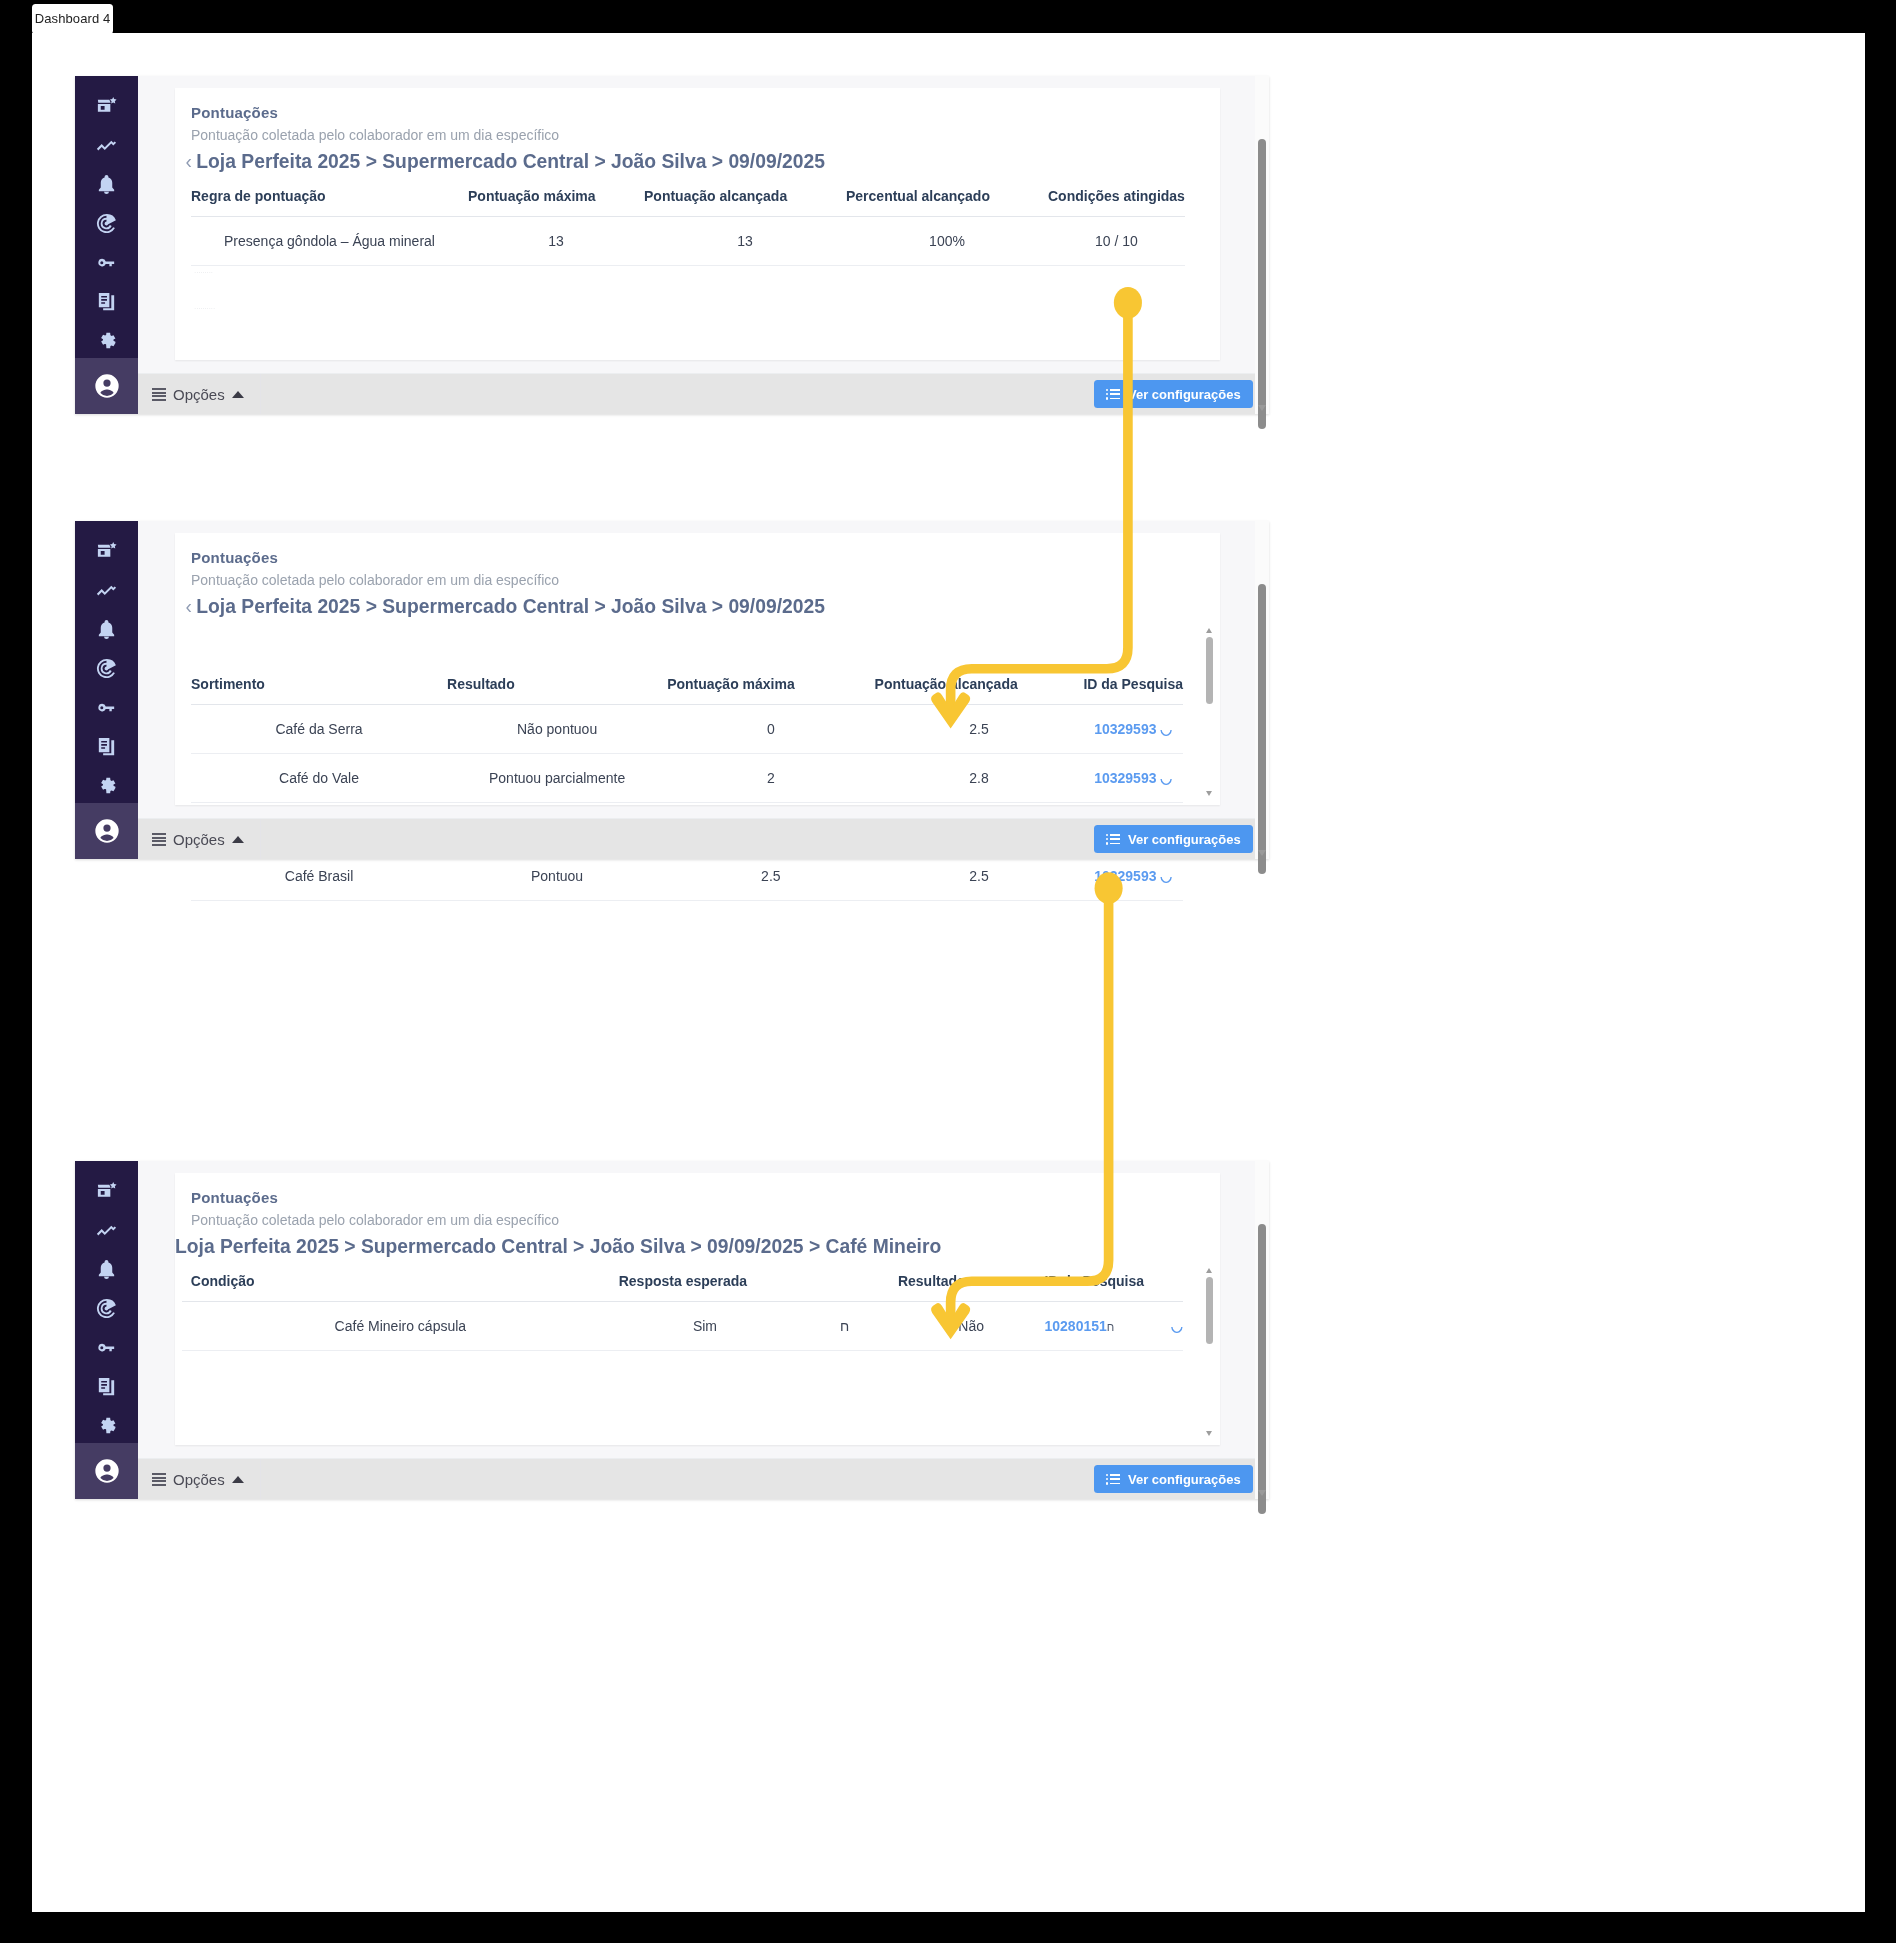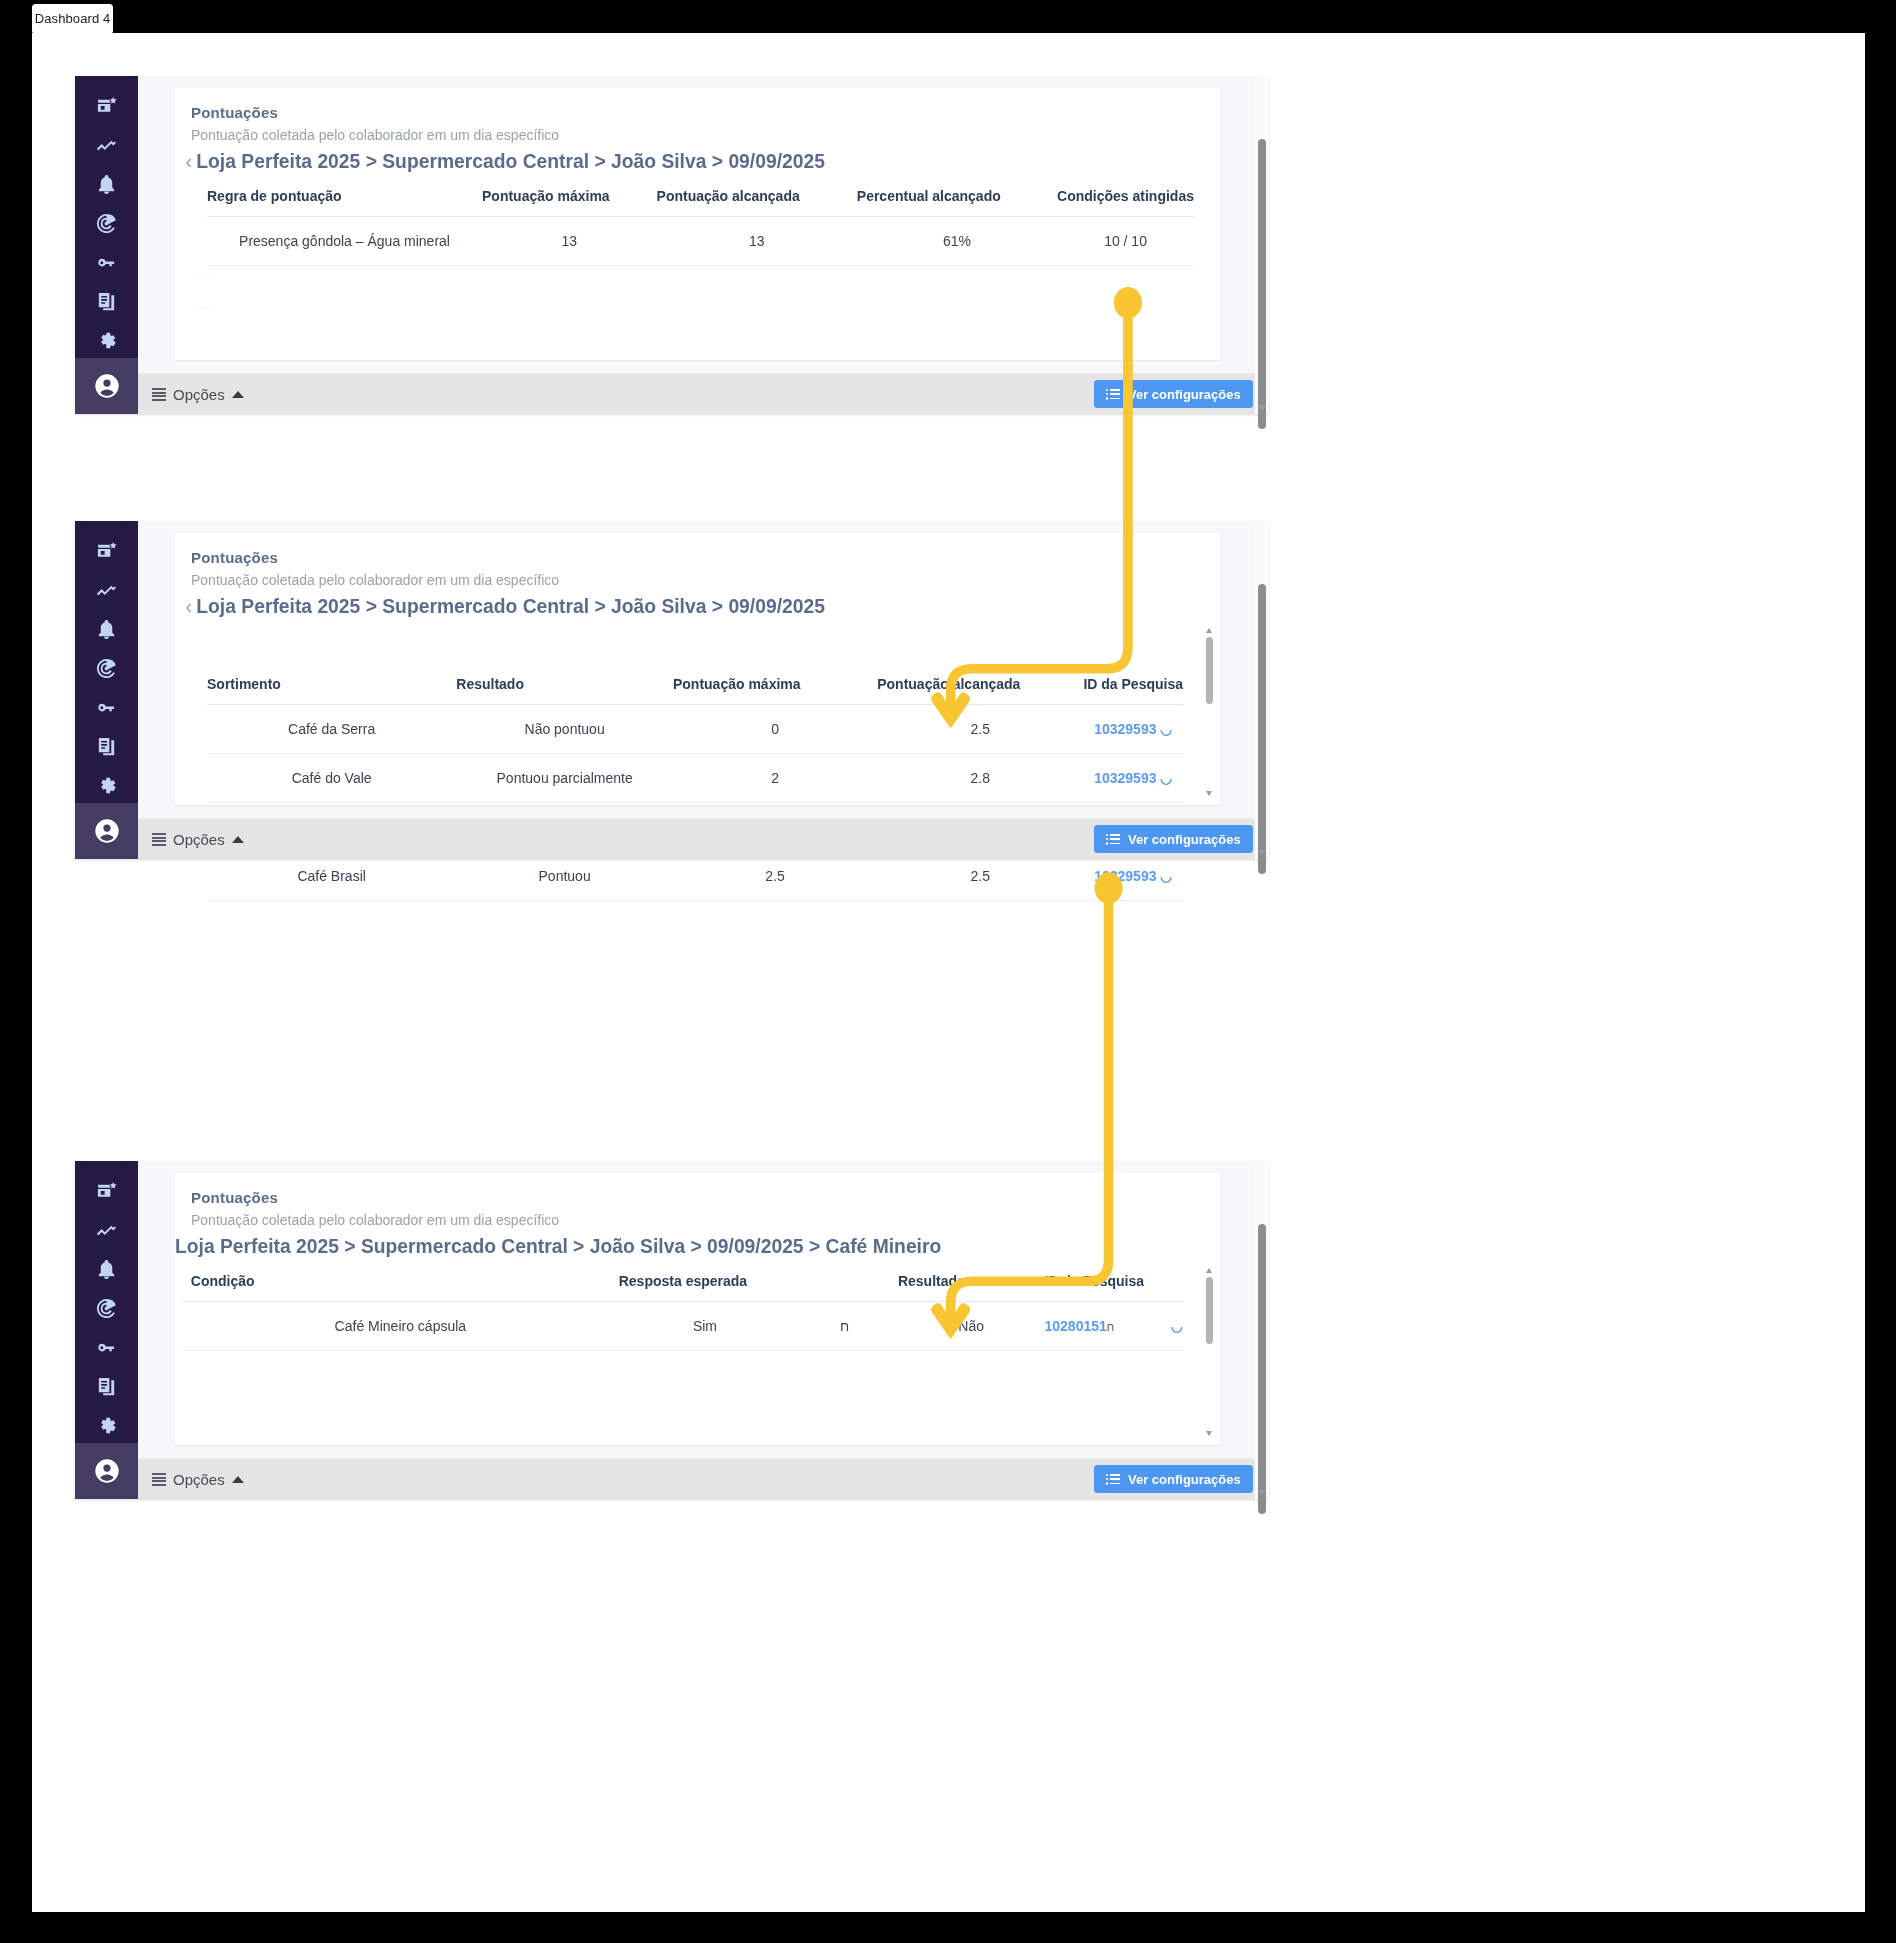--- a/index.html
+++ b/index.html
@@ -21,21 +21,21 @@
   .sb-acct svg{width:28px;height:28px;fill:#fff;}
 
   .content{position:absolute;left:63px;top:0;right:0;bottom:0;background:#f7f7f9;}
   .card{position:absolute;left:37px;top:12.3px;right:49px;bottom:54px;background:#fff;box-shadow:0 0.9px 1.8px rgba(0,0,0,.07);}
 
   .ttl{position:absolute;left:16px;top:16px;font-size:15px;font-weight:bold;color:#5b6b8c;letter-spacing:0.2px;}
   .sub{position:absolute;left:16px;top:39px;font-size:14px;color:#9aa2ae;}
   .crumb{position:absolute;left:10.5px;top:63px;font-size:19.3px;font-weight:bold;color:#5b6b8c;white-space:nowrap;}
   .crumb .chev{color:#8f9bb3;font-weight:normal;margin-right:4.4px;}
 
-  table.tbl{position:absolute;left:32px;right:26px;border-collapse:collapse;table-layout:fixed;}
+  table.tbl{position:absolute;left:16px;right:26px;border-collapse:collapse;table-layout:fixed;}
   table.tbl th{font-size:14px;font-weight:bold;color:#2c3e58;text-align:left;padding:0 0 11.4px 0;
     border-bottom:0.9px solid #e3e6eb;white-space:nowrap;}
   table.tbl td{font-size:14px;color:#3b4354;text-align:center;padding:16px 0;border-bottom:0.9px solid #eceef2;
     white-space:nowrap;}
   .tiny{font-size:11.4px;color:#4a5468;}
 
   .r-red{color:#e8594f;}
   .r-amber{color:#e09b25;}
   .r-green{color:#39a35a;}
   .lnk{color:#5b9bf0;font-weight:bold;}
@@ -160,21 +160,21 @@
               <th>Pontuação alcançada</th>
               <th>Percentual alcançado</th>
               <th>Condições atingidas</th>
             </tr>
               </thead>
             <tbody>
               <tr>
                 <td>Presença gôndola – Água mineral</td>
                 <td>13</td>
                 <td>13</td>
-                <td>61%</td>
+                <td>100%</td>
                 <td>10 / 10</td>
               </tr>
             </tbody>
           </table>
 
           <div class="dotlbl" style="left:19.3px;top:179px;">.........</div>
           <div class="dotlbl" style="left:19.3px;top:215px;">..........</div>
         </div>
 
         <div class="footbar" style="left:0;">

